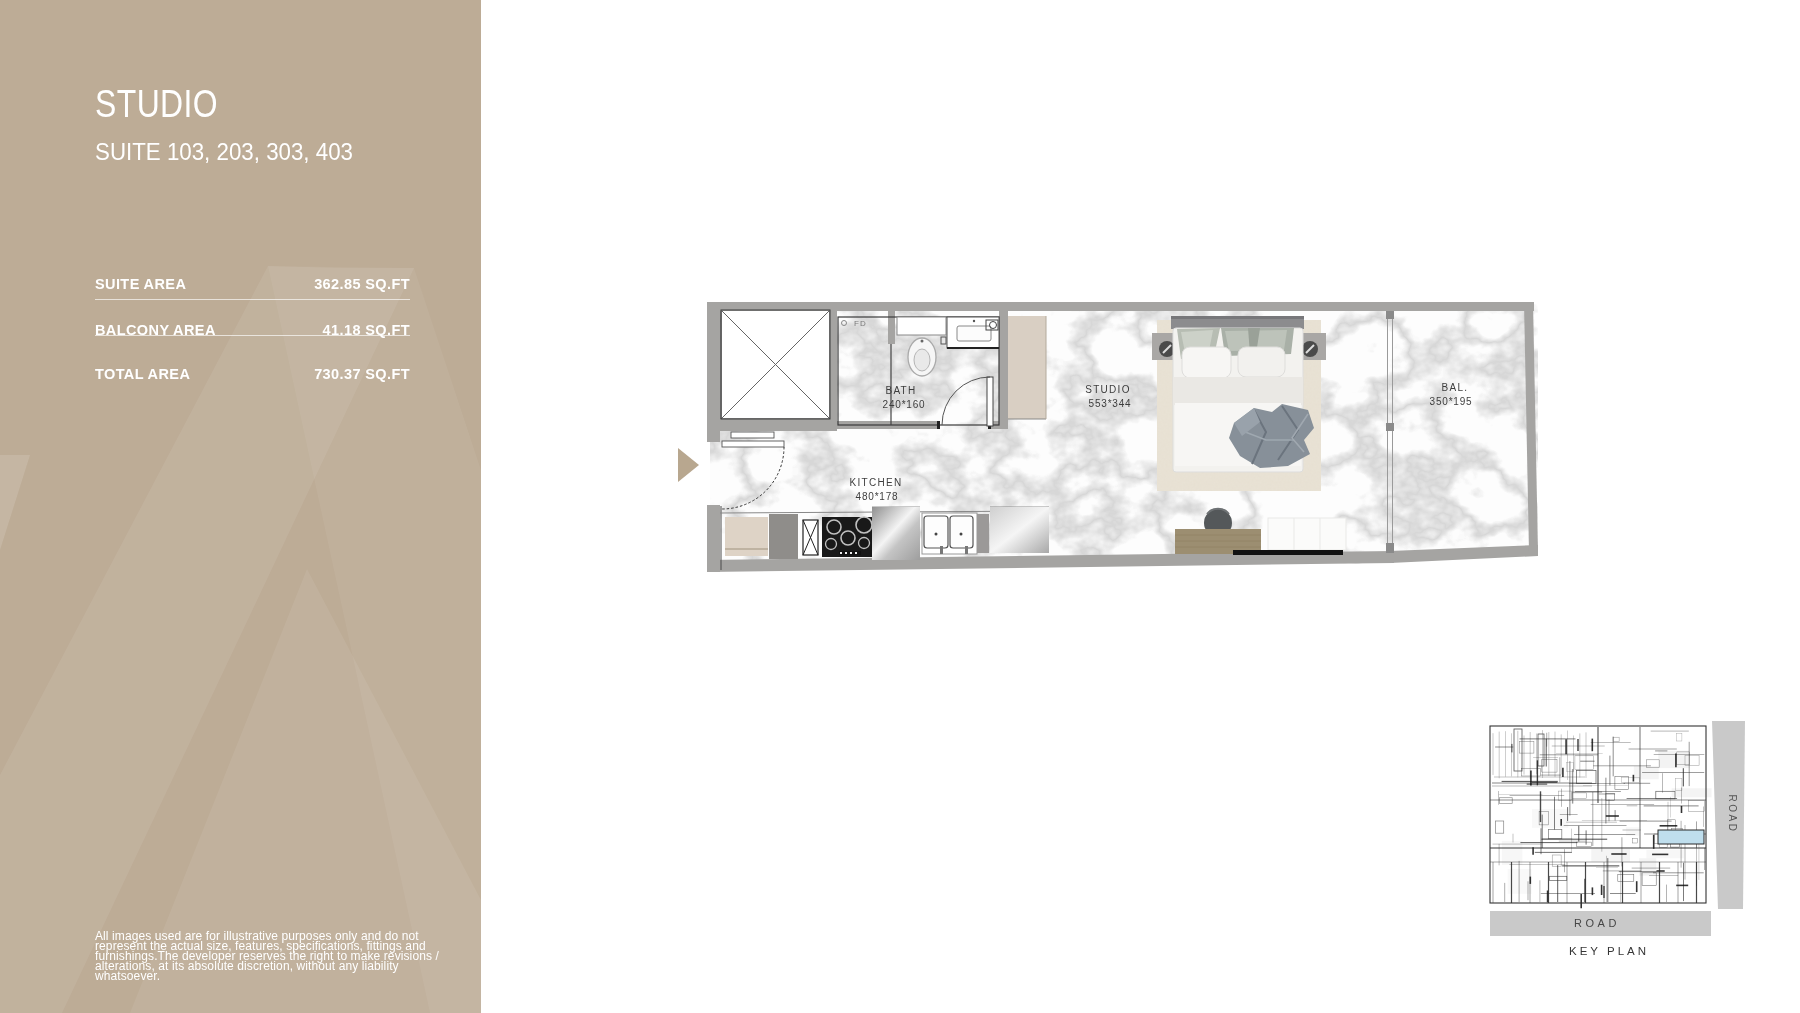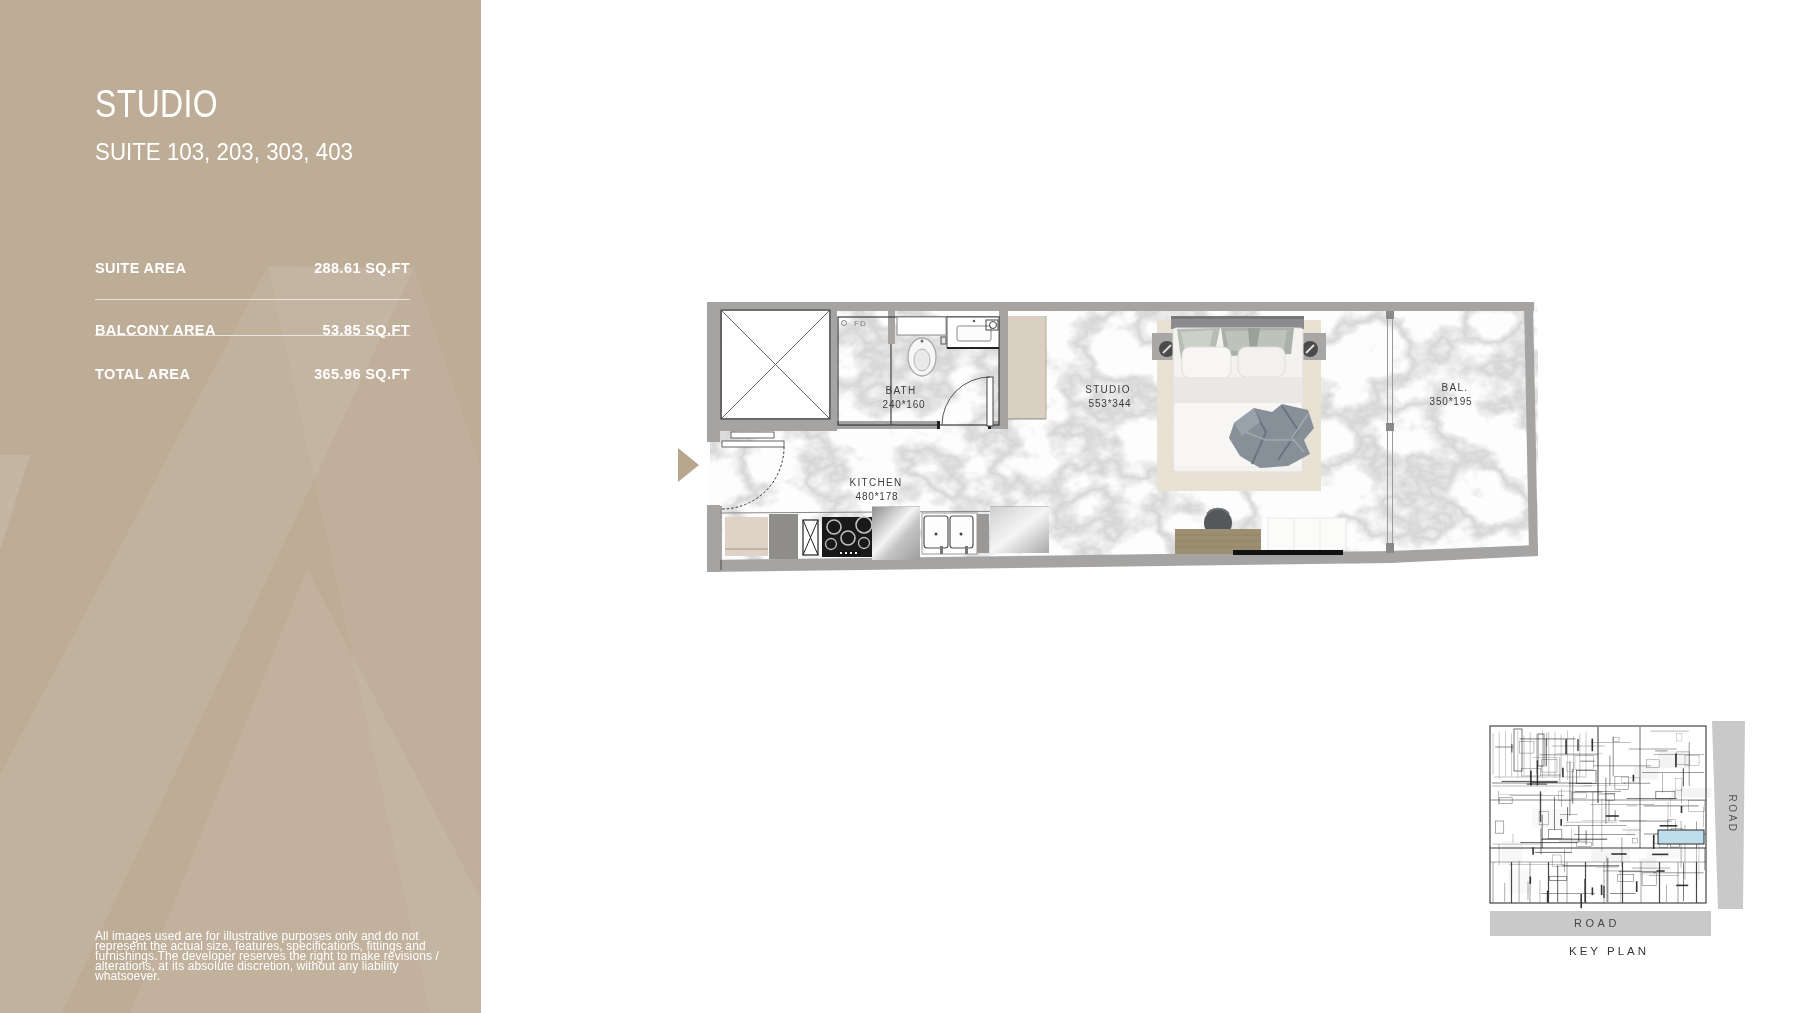--- a/index.html
+++ b/index.html
@@ -16,25 +16,25 @@
 <body>
 <div id="sidebar">
 <svg width="481" height="1013" viewBox="0 0 481 1013" style="left:0;top:0">
  <polygon points="268,266 0,775 0,1013 62,1013 414,268 340,268" fill="#ffffff" opacity="0.075"></polygon>
  <polygon points="268,266 414,268 481,470 481,1013 430,1013" fill="#ffffff" opacity="0.05"></polygon>
  <polygon points="307,569 481,900 481,1013 130,1013" fill="#ffffff" opacity="0.07"></polygon>
  <polygon points="0,455 30,455 0,550" fill="#ffffff" opacity="0.13"></polygon>
 </svg>
 <div class="sb-txt" id="title">STUDIO</div>
 <div class="sb-txt" id="subtitle">SUITE 103, 203, 303, 403</div>
-<div class="row" style="top:260px">SUITE AREA<span class="v">288.61 SQ.FT</span></div>
+<div class="row" style="top:276px">SUITE AREA<span class="v">362.85 SQ.FT</span></div>
 <div class="hr" style="top:299px"></div>
-<div class="row" style="top:322px">BALCONY AREA<span class="v">53.85 SQ.FT</span></div>
+<div class="row" style="top:322px">BALCONY AREA<span class="v">41.18 SQ.FT</span></div>
 <div class="hr" style="top:335px"></div>
-<div class="row" style="top:366px">TOTAL AREA<span class="v">365.96 SQ.FT</span></div>
+<div class="row" style="top:366px">TOTAL AREA<span class="v">730.37 SQ.FT</span></div>
 <div id="disc">All images used are for illustrative purposes only and do not represent the actual size, features, specifications, fittings and furnishings.The developer reserves the right to make revisions / alterations, at its absolute discretion, without any liability whatsoever.</div>
 </div>
 
 <svg id="plan" width="900" height="330" viewBox="0 0 900 330" style="left:660px;top:280px">
 <defs>
  <filter id="marble" x="0%" y="0%" width="100%" height="100%">
    <feTurbulence type="fractalNoise" baseFrequency="0.012 0.016" numOctaves="5" seed="7" result="n"></feTurbulence>
    <feComponentTransfer in="n" result="a">
           <feFuncA type="table" tableValues="0 0 0 0 0.85 0 0 0 0"></feFuncA>
         </feComponentTransfer>

